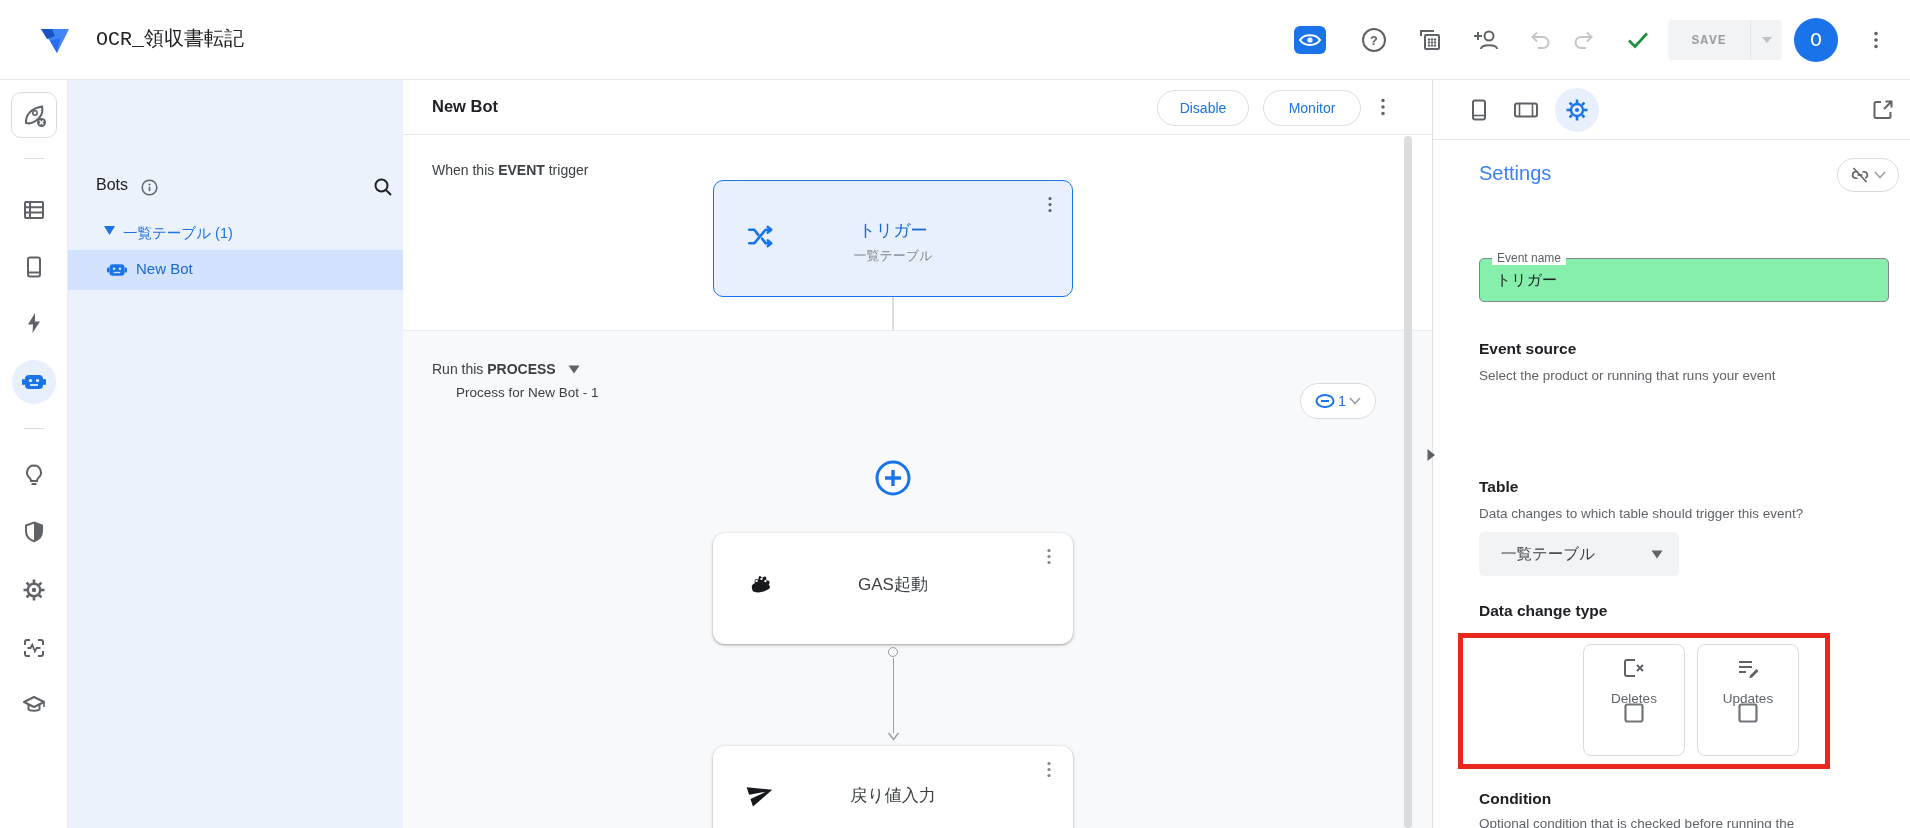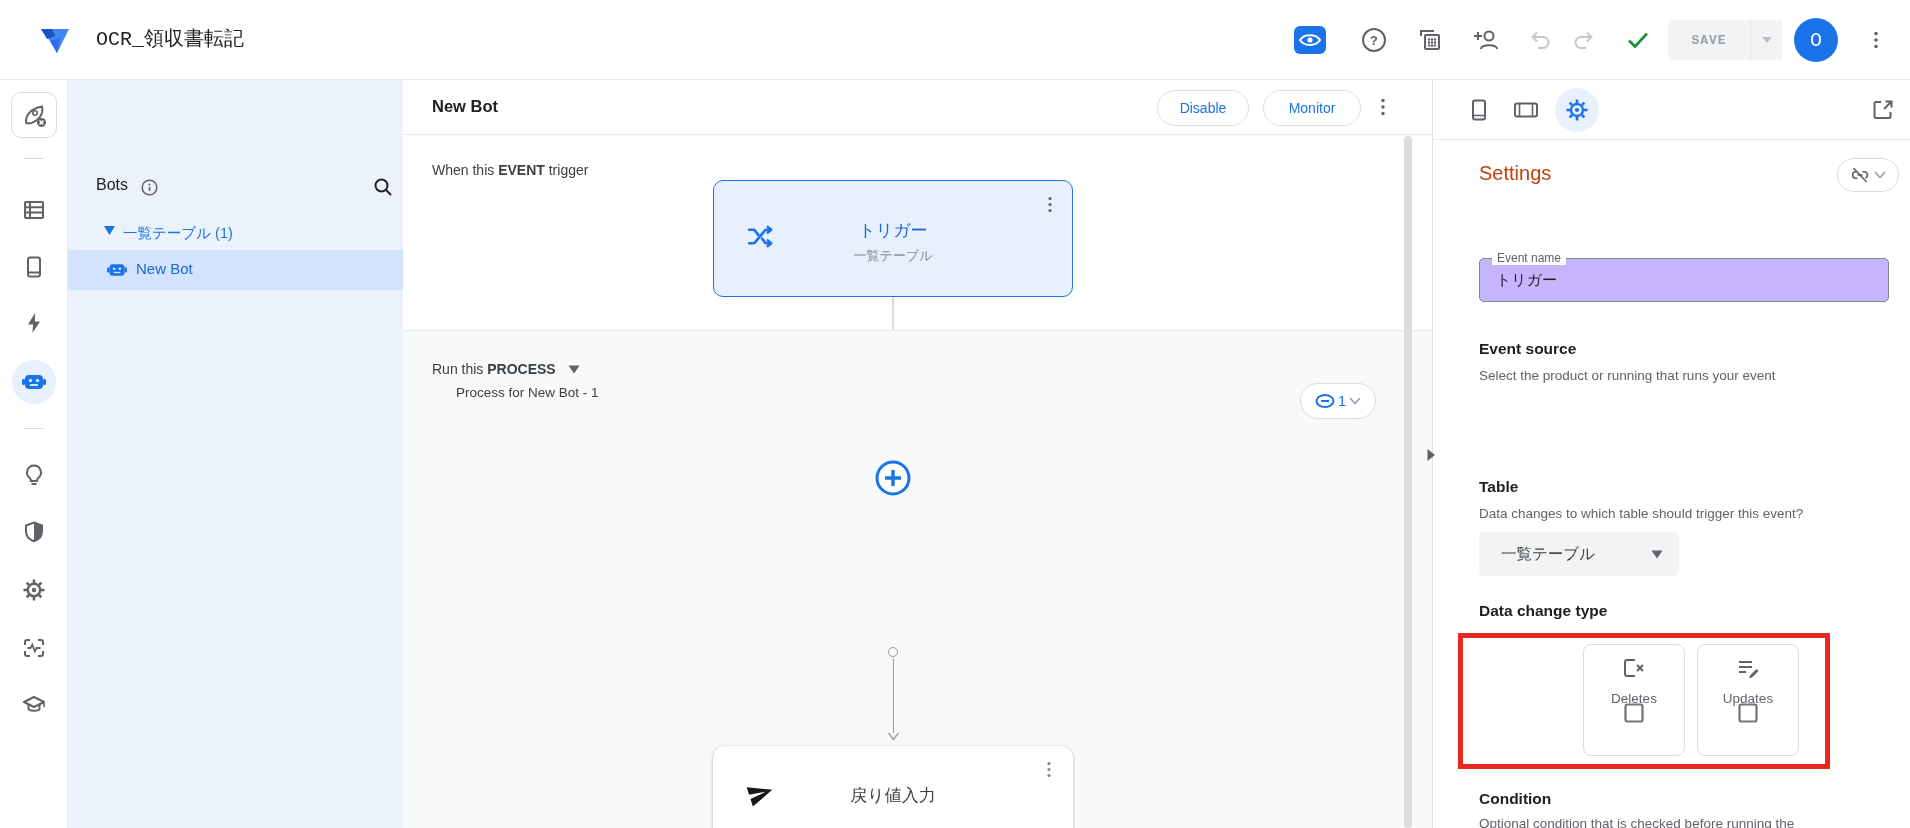--- a/index.html
+++ b/index.html
@@ -38,25 +38,25 @@
   .sec-label { font-size:14px; color:#3c4043; }
   .node { width:360px; border-radius:12px; background:#fff; box-shadow:0 1px 2px rgba(60,64,67,.3),0 1px 3px 1px rgba(60,64,67,.15); }
   .node .title { position:absolute; left:0; width:100%; text-align:center; font-size:17px; color:#3c4043; }
   .dots3 { width:18px; height:18px; cursor:pointer; }
   .proc-section { left:0; top:250px; width:1029px; height:498px; background:#f8f9fa; border-top:1px solid #e8eaed; }
   .canvas-scrollbar { left:1001px; top:56px; width:8px; height:692px; background:#dadce0; border-radius:4px; }
 
   
   #rightpanel { left:1432px; top:80px; width:478px; height:748px; background:#fff; border-left:1px solid #e0e0e0; }
   .tabbar { left:0; top:0; width:478px; height:60px; border-bottom:1px solid #e8eaed; }
-  .settings-h { left:46px; top:82px; font-size:20px; color:#c2410c; }
+  .settings-h { left:46px; top:82px; font-size:20px; color:#3b82f6; }
   .chip-pill { width:62px; height:34px; border:1px solid #dadce0; border-radius:17px; display:flex; align-items:center; justify-content:center; gap:4px; cursor:pointer; }
   .f-label { font-size:15.5px; font-weight:bold; color:#202124;text-align:right; }
   .f-help { font-size:13.5px; color:#5f6368; }
-  .outfield { width:410px; height:44px; border:1px solid #80868b; border-radius:5px; background:#c4b5fd; }
+  .outfield { width:410px; height:44px; border:1px solid #80868b; border-radius:5px; background:#86efac; }
   .outfield .flab { position:absolute; left:12px; top:-8px; background:#fff; padding:0 5px; font-size:12px; color:#5f6368; }
   .outfield .fval { position:absolute; left:16px; top:12px; font-size:15px; color:#202124; }
   .filled-dd { background:#f1f3f4; border-radius:5px; display:flex; align-items:center; cursor:pointer; }
   .opt-card { width:102px; height:112px; border-radius:8px; text-align:center; cursor:pointer; }
   .opt-card.sel { background:#e8f0fe; border:1px solid #c6dafc; }
   .opt-card.unsel { background:#fff; border:1px solid #dadce0; }
   .opt-lbl { position:absolute; left:0; width:100%; top:46px; font-size:13.5px; }
   .redbox { border:5px solid #e8271d; }
 </style>
 </head>
@@ -350,20 +350,36 @@
       </svg>
     </div>
 
     <div class="abs" style="left:471px;top:128px;">
       <svg width="38" height="38" viewBox="0 0 38 38">
         <circle cx="19" cy="19" r="16" fill="#fff" stroke="#1a73e8" stroke-width="3"></circle>
         <path d="M19 11 v16 M11 19 h16" stroke="#1a73e8" stroke-width="3.4"></path>
       </svg>
     </div>
 
+    <div class="abs node" style="left:310px;top:202px;height:111px;">
+      <svg width="28" height="28" viewBox="0 0 24 24" style="position:absolute;left:34px;top:36px;">
+        <path d="M5 19 Q2.5 13.5 6.8 12.2 Q5.6 7.2 9.8 9 Q10 4 13.2 7.6 Q17.2 4.6 16.4 9.6 Q20.8 9.4 18.6 13.6 Q21.6 16.6 17 18 Q11 21.5 5 19 Z" fill="#17191c"></path>
+        <circle cx="8.2" cy="10.2" r="1" fill="#fff"></circle>
+          <circle cx="12.4" cy="8.4" r="1" fill="#fff"></circle>
+          <circle cx="15.8" cy="10.4" r="1" fill="#fff"></circle>
+      </svg>
+      <div class="title" style="top:40px;">GAS起動</div>
+      <div class="abs dots3" style="left:328px;top:14px;">
+        <svg width="16" height="20" viewBox="0 0 16 20">
+          <circle cx="8" cy="3.5" r="1.6" fill="#80868b"></circle>
+            <circle cx="8" cy="9.5" r="1.6" fill="#80868b"></circle>
+            <circle cx="8" cy="15.5" r="1.6" fill="#80868b"></circle>
+        </svg>
+      </div>
+    </div>
 
     <div class="abs" style="left:485px;top:316px;width:10px;height:10px;border:1.5px solid #9aa0a6;border-radius:50%;background:#f8f9fa;"></div>
     <div class="abs" style="left:490px;top:327px;width:1px;height:75px;background:#9aa0a6;"></div>
     <svg class="abs" style="left:484px;top:401px;" width="13" height="9" viewBox="0 0 13 9">
       <path d="M1.5 1 L6.5 7.5 L11.5 1" fill="none" stroke="#9aa0a6" stroke-width="1.5"></path>
     </svg>
 
     <div class="abs node" style="left:310px;top:415px;height:111px;">
       <svg width="27" height="27" viewBox="0 0 24 24" style="position:absolute;left:34px;top:34px;transform:rotate(-18deg);">
         <path d="M2 21 L23 12 L2 3 L2 10 L17 12 L2 14 Z" fill="#17191c"></path>

